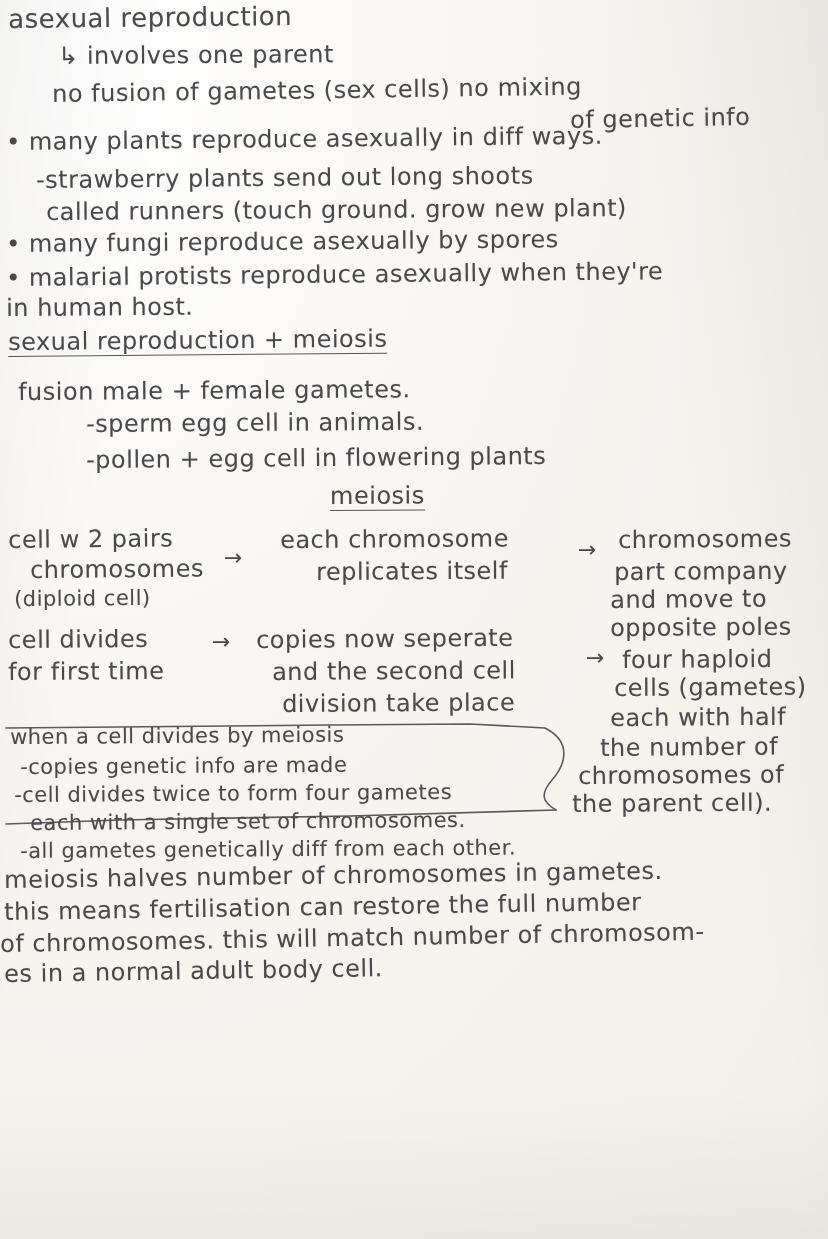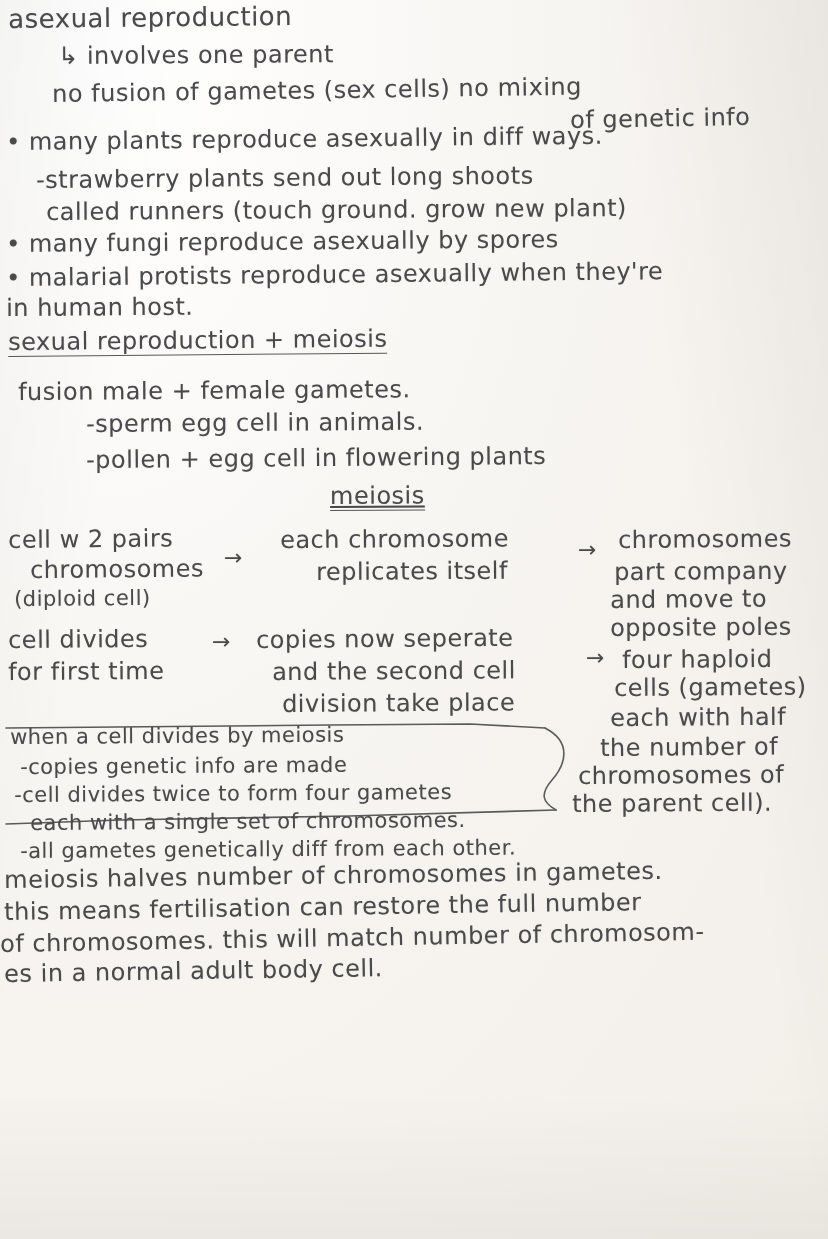--- a/index.html
+++ b/index.html
@@ -92,21 +92,21 @@
   <div class="hand ln" style="left:6px; top:296px; transform: rotate(-0.4deg);">in human host.</div>
 
   <div class="hand ln u" style="left:8px; top:330px; transform: rotate(-0.5deg);">sexual reproduction + meiosis</div>
 
   <div class="hand ln" style="left:18px; top:380px; transform: rotate(-0.4deg);">fusion male + female gametes.</div>
 
   <div class="hand ln" style="left:86px; top:412px; transform: rotate(-0.4deg);">-sperm egg cell in animals.</div>
 
   <div class="hand ln" style="left:86px; top:448px; transform: rotate(-0.5deg);">-pollen + egg cell in flowering plants</div>
 
-  <div class="hand ln u" style="left:330px; top:484px; transform: rotate(-0.3deg); text-decoration: underline;">meiosis</div>
+  <div class="hand ln u" style="left:330px; top:484px; transform: rotate(-0.3deg);">meiosis</div>
 
   <div class="hand ln" style="left:8px; top:528px; transform: rotate(-0.6deg);">cell w 2 pairs</div>
   <div class="hand ln" style="left:30px; top:558px; transform: rotate(-0.5deg);">chromosomes</div>
   <div class="hand sm" style="left:14px; top:588px; transform: rotate(-0.5deg);">(diploid cell)</div>
 
   <div class="hand arrow" style="left:224px; top:546px;">→</div>
 
   <div class="hand ln" style="left:280px; top:528px; transform: rotate(-0.4deg);">each chromosome</div>
   <div class="hand ln" style="left:316px; top:560px; transform: rotate(-0.4deg);">replicates itself</div>
 

